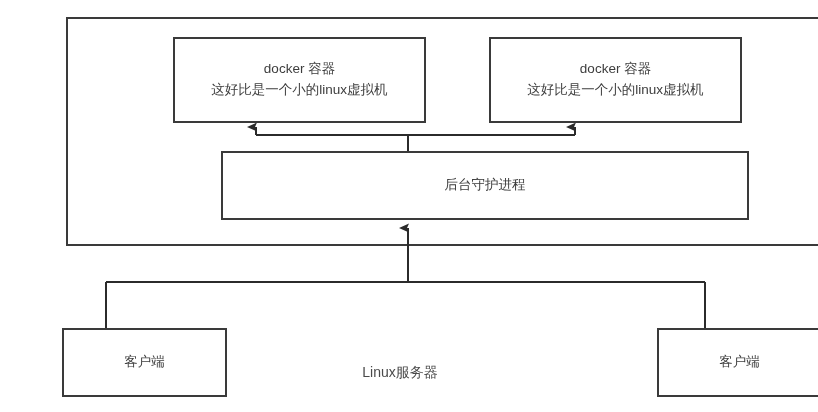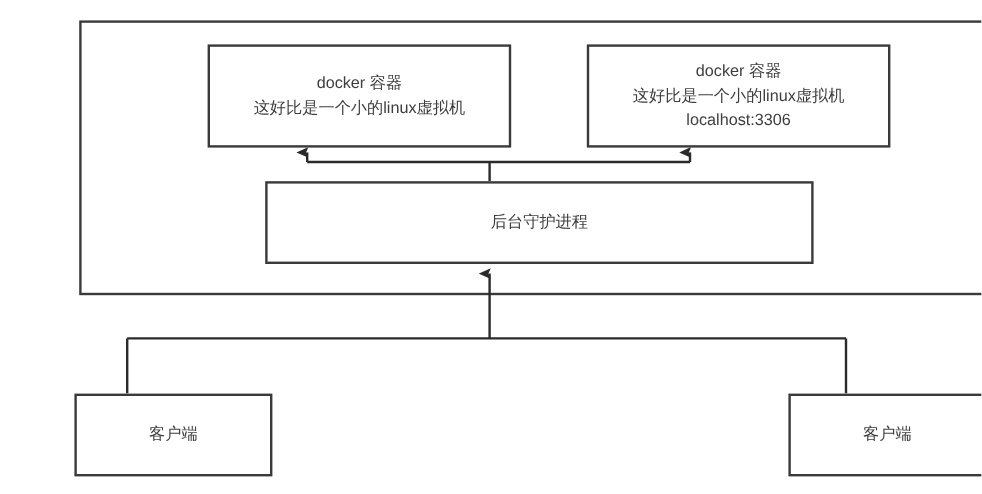--- a/index.html
+++ b/index.html
@@ -56,21 +56,21 @@
     left: 449px;
     top: 37px;
     width: 253px;
     height: 86px;
     font-size: 13.5px;
     color: #3d3d3d;
   }
   #daemon-process {
     left: 181px;
     top: 151px;
-    width: 457px;
+    width: 528px;
     height: 69px;
     font-size: 13.5px;
     color: #3d3d3d;
   }
   #client-left {
     left: 22px;
     top: 328px;
     width: 165px;
     height: 69px;
     font-size: 13.5px;
@@ -135,29 +135,29 @@
   </svg>
 
   <div class="node" id="docker-container-1">
     <span class="line">docker 容器</span>
     <span class="line">这好比是一个小的linux虚拟机</span>
   </div>
 
   <div class="node" id="docker-container-2">
     <span class="line">docker 容器</span>
     <span class="line">这好比是一个小的linux虚拟机</span>
-    <span class="line">localhost:3306</span>
   </div>
 
   <div class="node" id="daemon-process">
     <span class="line">后台守护进程</span>
   </div>
 
   <div class="node" id="client-left">
     <span class="line">客户端</span>
   </div>
 
   <div class="node" id="client-right">
     <span class="line">客户端</span>
   </div>
 
+  <div id="server-label">Linux服务器</div>
 
 </div>
 
 </body></html>

